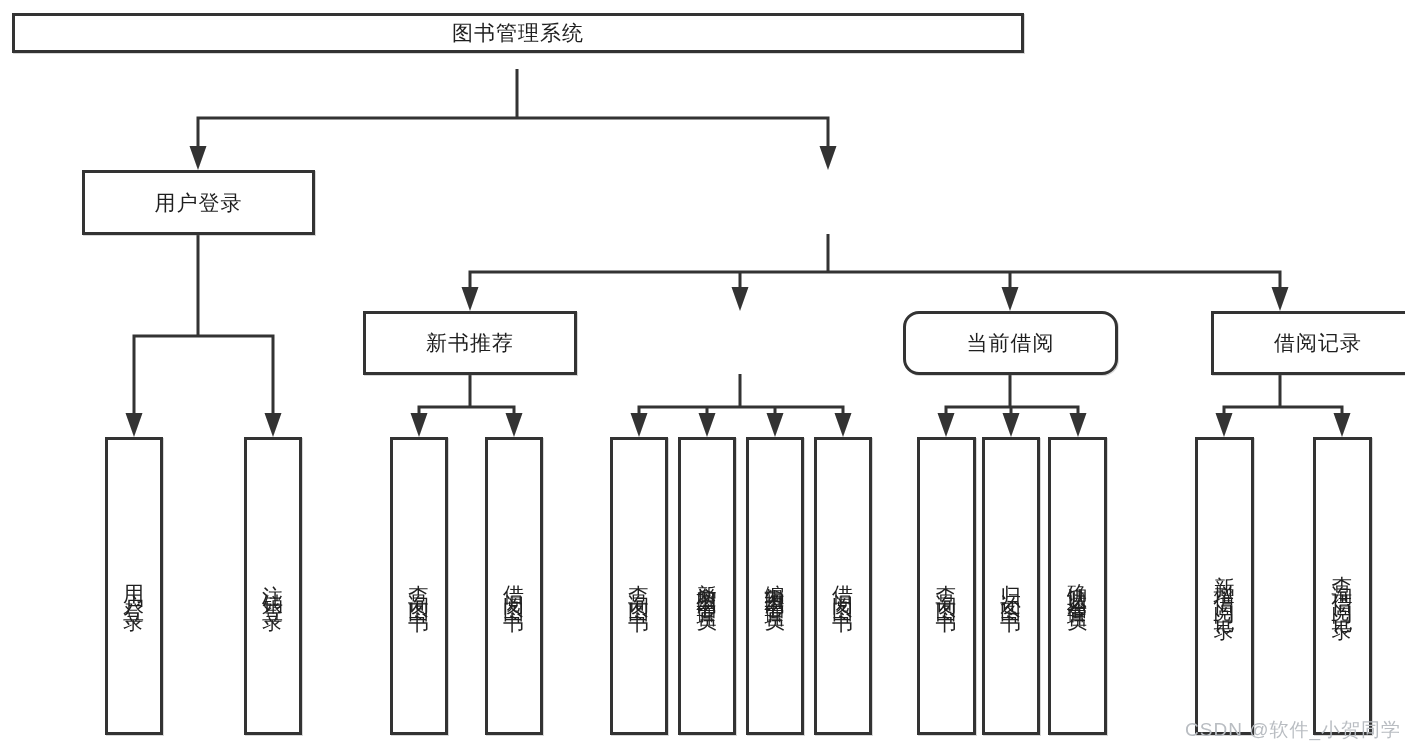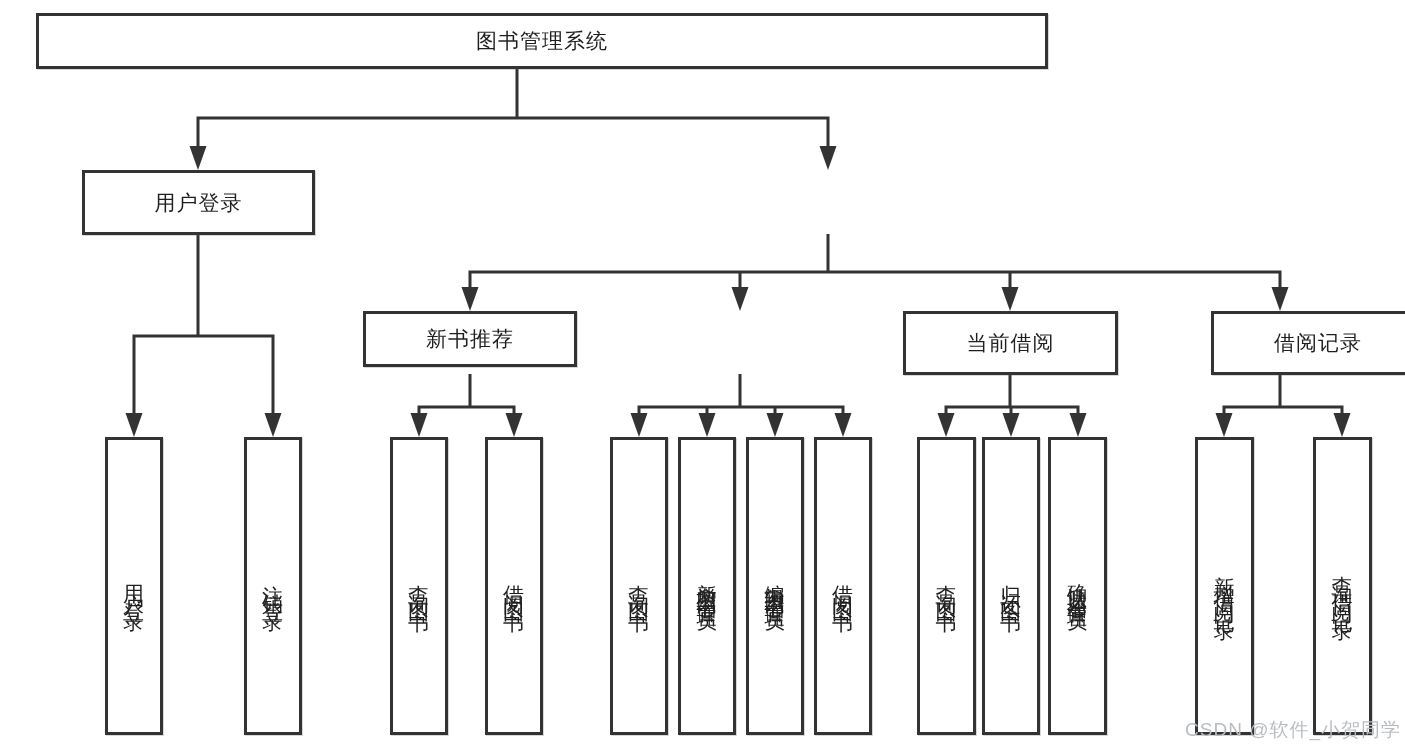--- a/index.html
+++ b/index.html
@@ -38,26 +38,26 @@
     border: 3px solid var(--line);
     background: var(--background);
     display: flex;
     align-items: center;
     justify-content: center;
     font-size: 21px;
     color: var(--text);
     letter-spacing: 1px;
     box-shadow: 1px 1px 0 rgba(100,100,100,0.25);
   }
-  .node-root  { left: 12px;  top: 13px;  width: 1012px; height: 56px; margin-left: 24px; }
+  .node-root  { left: 12px;  top: 13px;  width: 1012px; height: 40px; }
   .node-l2a   { left: 82px;  top: 170px; width: 233px;  height: 65px; }
   .node-l2b   { left: 711px; top: 170px; width: 235px;  height: 65px; }
-  .node-l3a   { left: 363px; top: 311px; width: 214px;  height: 56px; }
+  .node-l3a   { left: 363px; top: 311px; width: 214px;  height: 64px; }
   .node-l3b   { left: 633px; top: 311px; width: 214px;  height: 64px; }
-  .node-l3c   { left: 903px; top: 311px; width: 215px;  height: 64px; }
+  .node-l3c   { left: 903px; top: 311px; width: 215px;  height: 64px; border-radius: 16px; }
   .node-l3d   { left: 1211px;top: 311px; width: 214px;  height: 64px; }
   .leaf {
     position: absolute;
     top: 437px;
     width: 58px;
     height: 298px;
     border: 3px solid var(--line);
     background: var(--background);
     display: flex;
     align-items: center;

